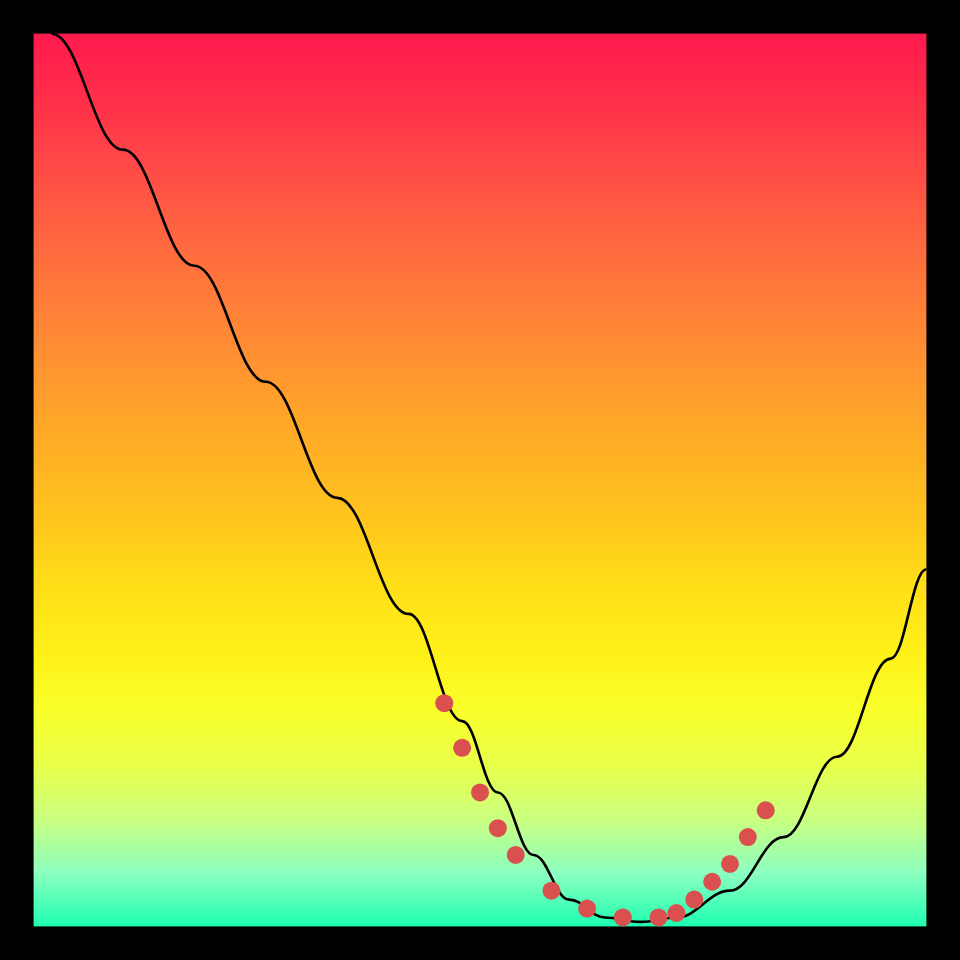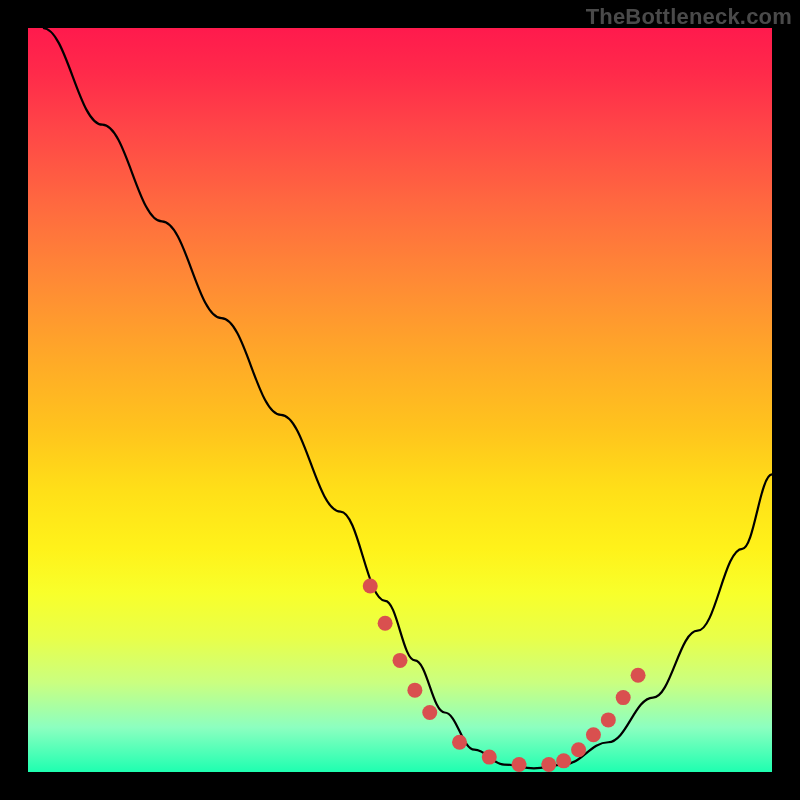--- a/index.html
+++ b/index.html
@@ -78,14 +78,13 @@
           <circle cx="520.8" cy="736.56" r="7.5" fill="#d9504f"></circle>
           <circle cx="535.68" cy="732.84" r="7.5" fill="#d9504f"></circle>
           <circle cx="550.56" cy="721.68" r="7.5" fill="#d9504f"></circle>
           <circle cx="565.44" cy="706.8" r="7.5" fill="#d9504f"></circle>
           <circle cx="580.32" cy="691.92" r="7.5" fill="#d9504f"></circle>
           <circle cx="595.2" cy="669.6" r="7.5" fill="#d9504f"></circle>
           <circle cx="610.0799999999999" cy="647.28" r="7.5" fill="#d9504f"></circle>
         </g>
     </svg>
   </div>
-  <div class="watermark">TheBottleneck.com</div>
 </div>
 
 </body></html>

